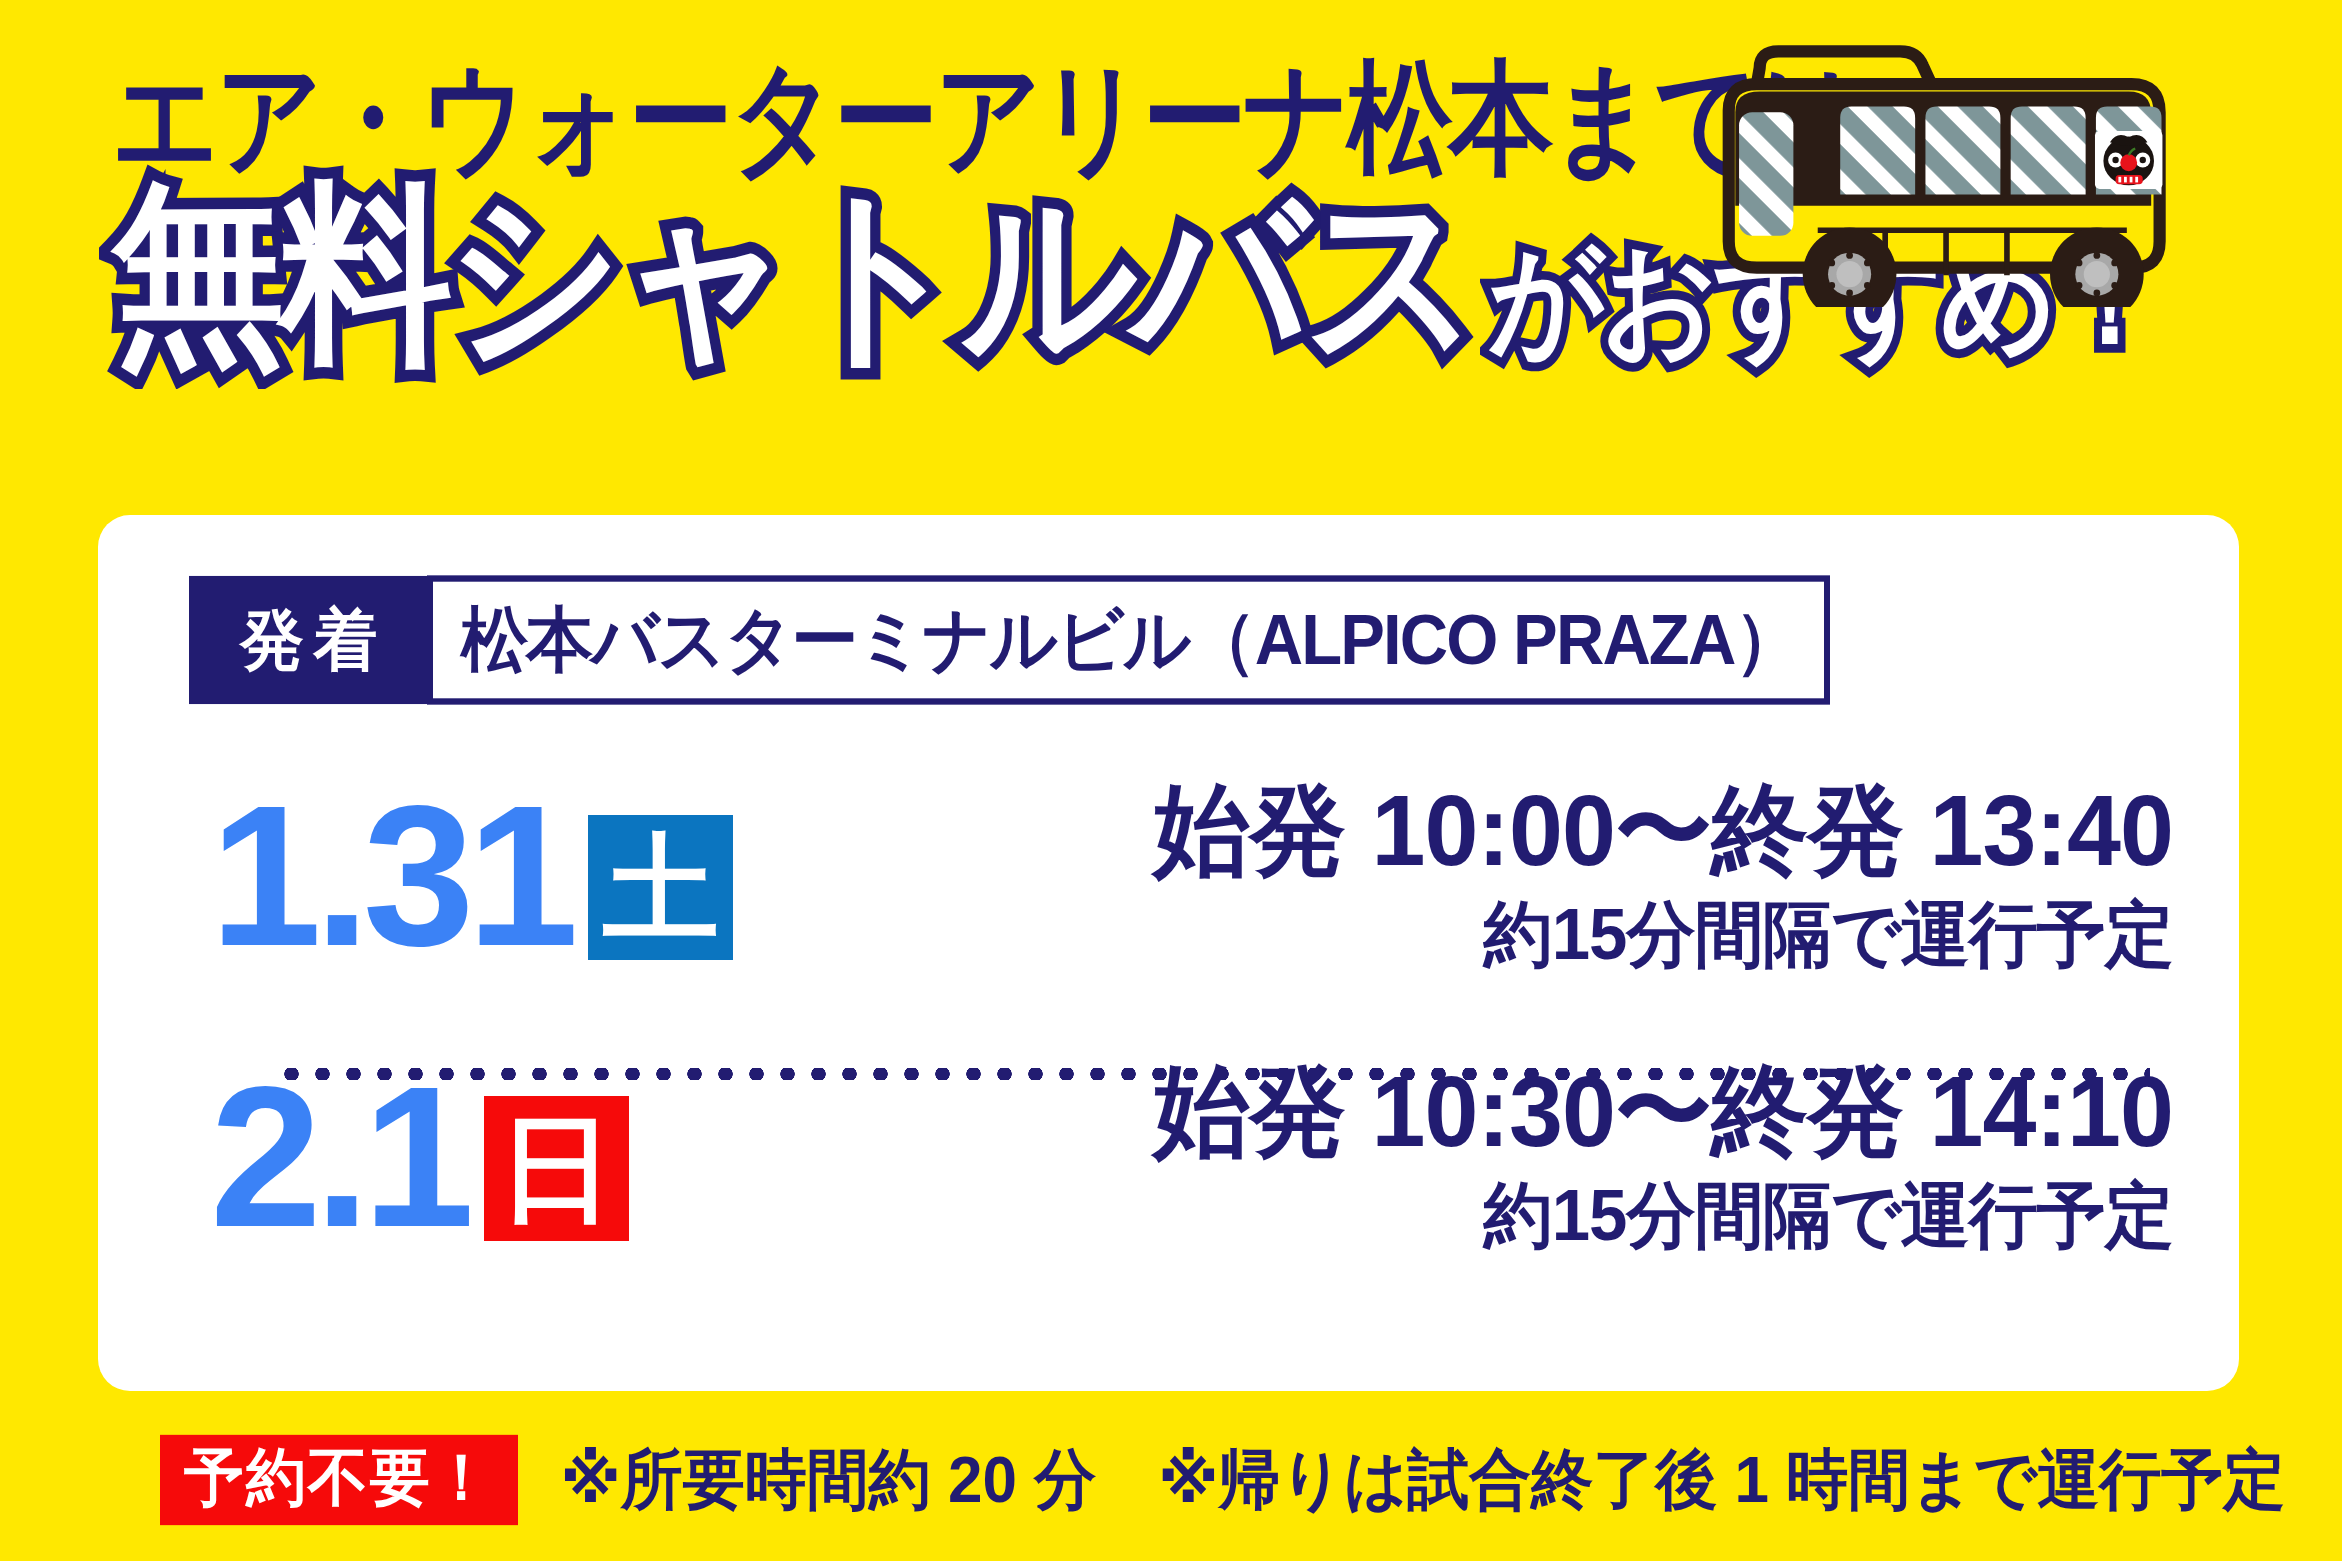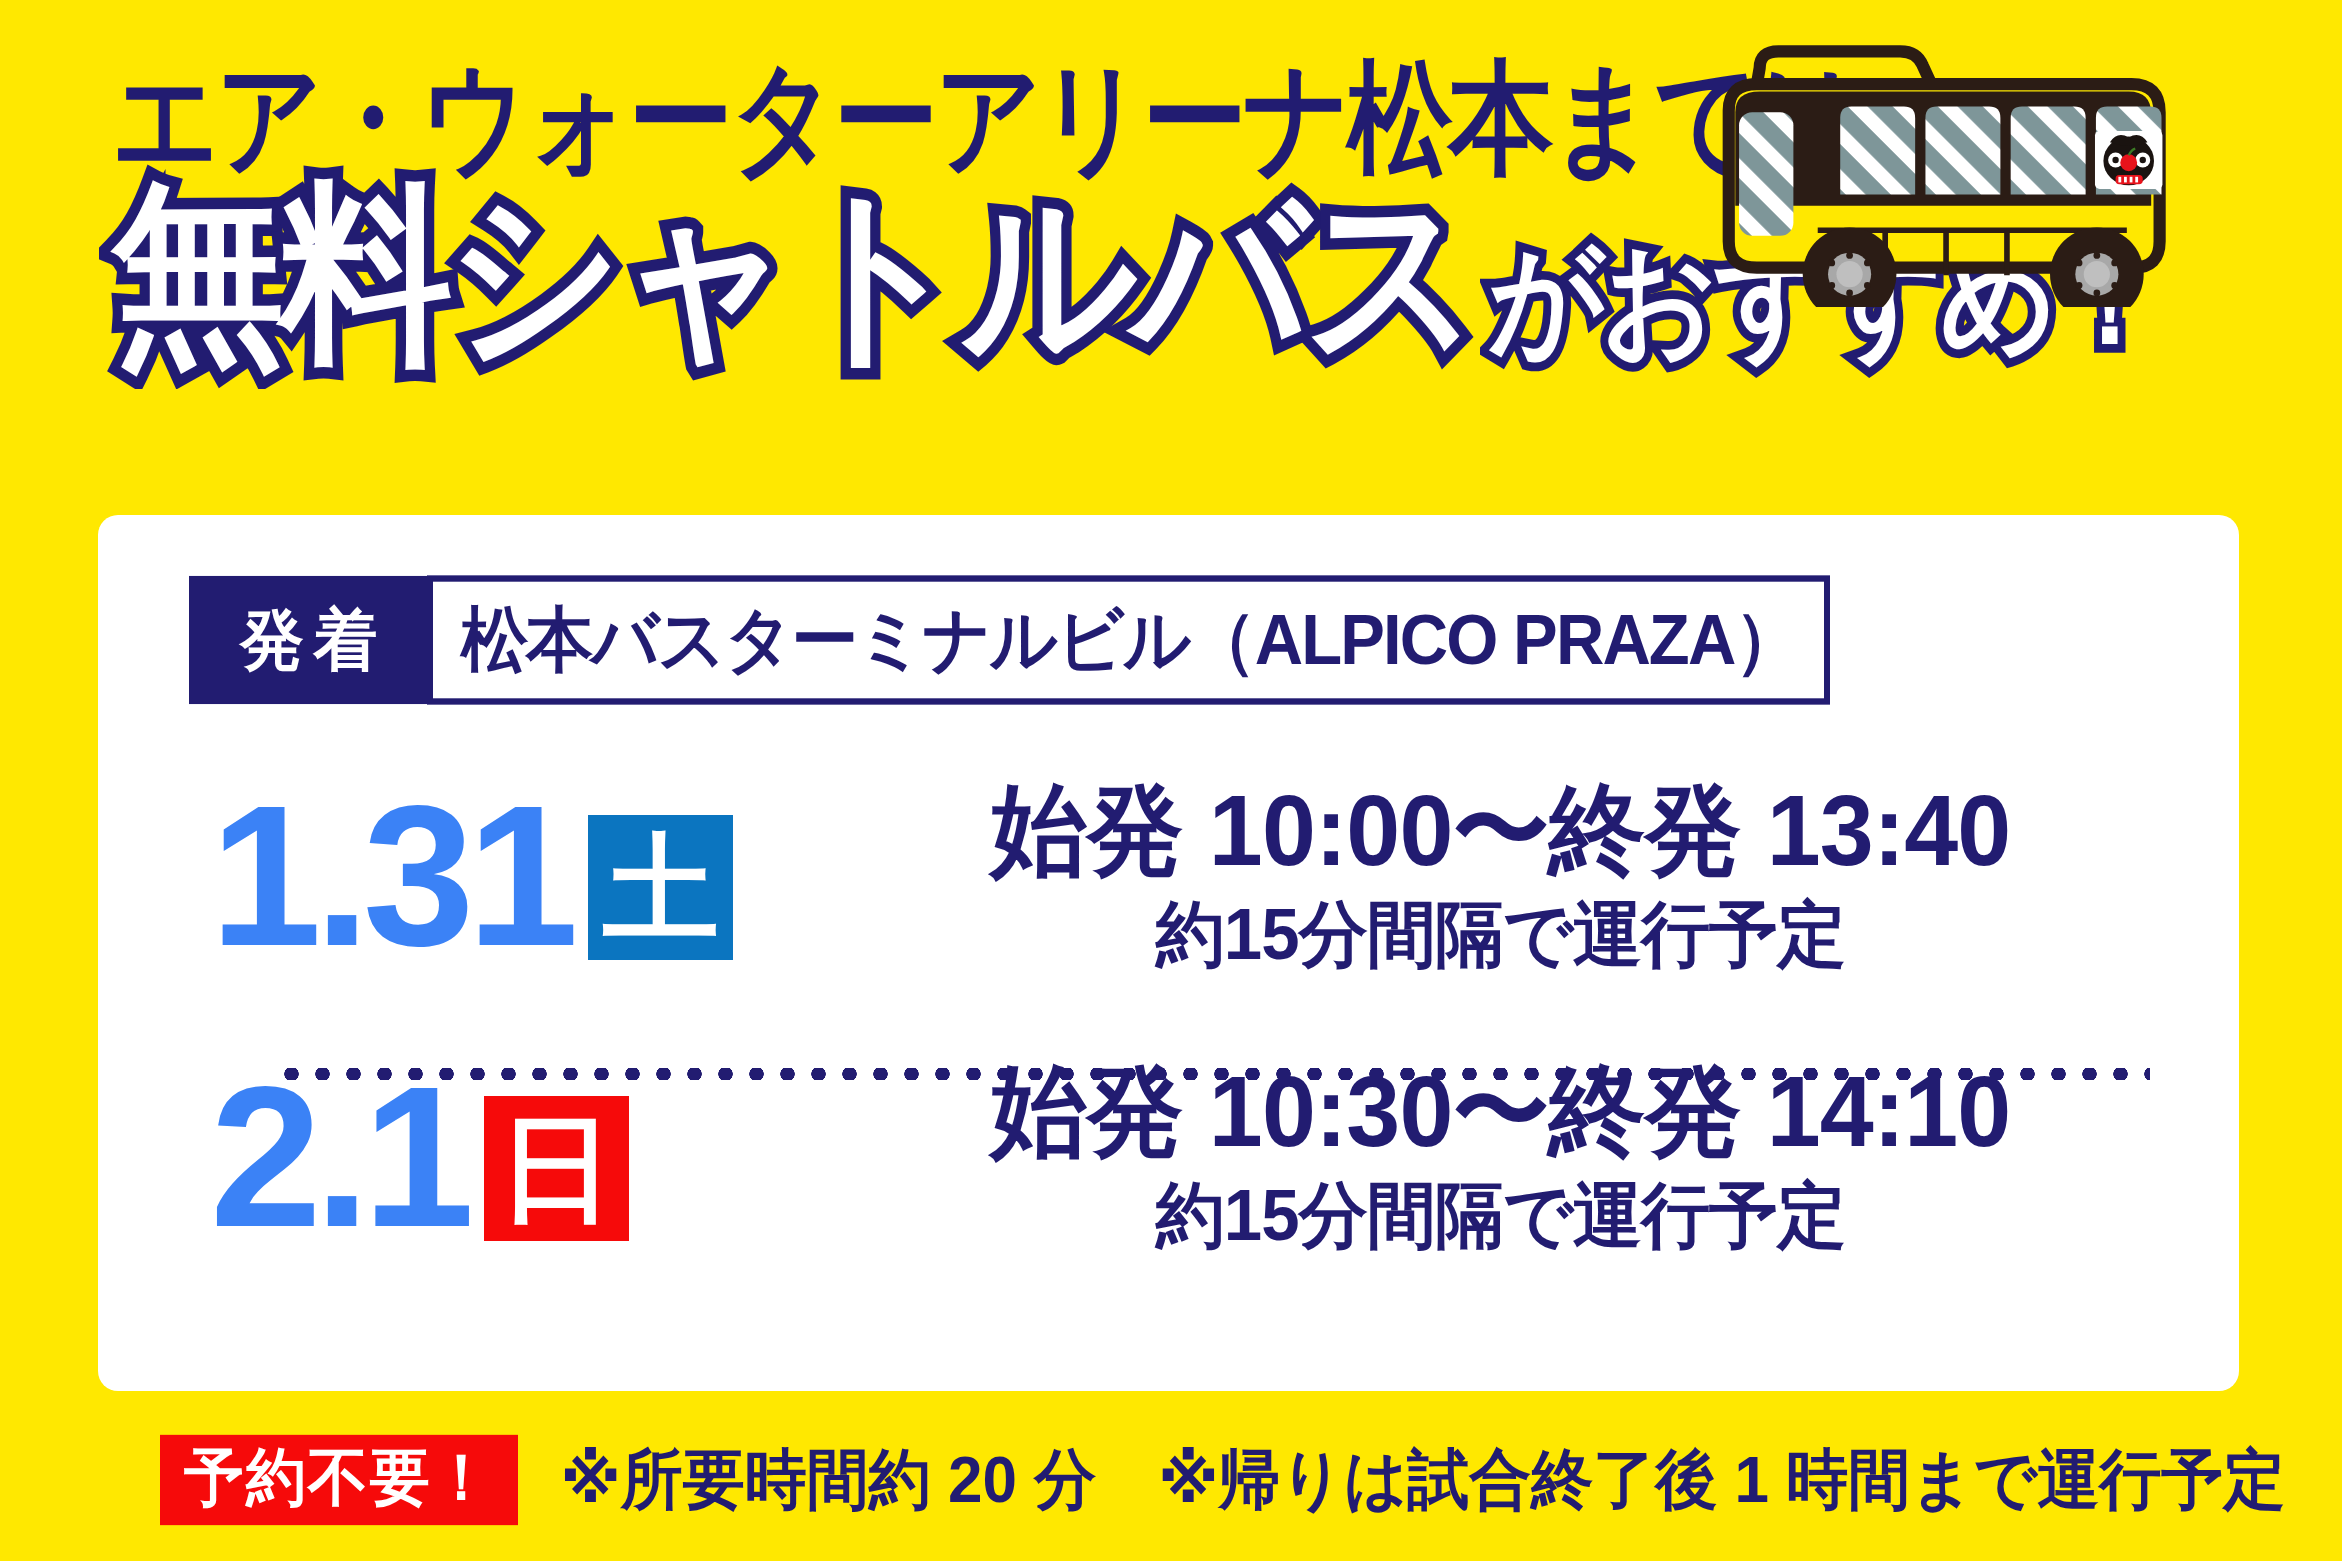--- a/index.html
+++ b/index.html
@@ -60,21 +60,21 @@
     vertical-align:baseline;
   }
 
   
   .bus-wrap{position:absolute;left:1677px;top:26px;width:525px;height:281px;}
 
   
   .card{
     position:absolute;left:98px;top:515px;
     width:2141px;height:876px;
-    background:#ffffff;border-radius:20px;
+    background:#ffffff;border-radius:32px;
     box-sizing:border-box;
   }
 
   
   .dep-row{
     position:absolute;left:91px;top:64px;
     display:flex;align-items:stretch;height:122px;
   }
   .dep-label{
     background:#221C71;color:#ffffff;
@@ -110,21 +110,21 @@
   .day-badge{
     width:145px;height:145px;
     display:flex;align-items:center;justify-content:center;
     color:#ffffff;font-size:116px;font-weight:bold;line-height:1;
     margin-left:17px;margin-top:24px;
     box-sizing:border-box;
   }
   .badge-sat{background:#0B75C0;}
   .badge-sun{background:#F60A0A;}
 
-  .time-block{flex:1;text-align:center;padding-right:66px;}
+  .time-block{flex:1;text-align:right;padding-right:66px;}
   .time-main{
     font-size:97px;font-weight:bold;color:#221C71;
     letter-spacing:-0.9px;line-height:1.18;white-space:nowrap;
     transform:scaleY(1.04);
   }
   .time-sub{
     font-size:69px;font-weight:bold;color:#221C71;
     letter-spacing:-0.9px;line-height:1.2;white-space:nowrap;
     margin-top:5.6px;
     transform:scaleY(1.04);

